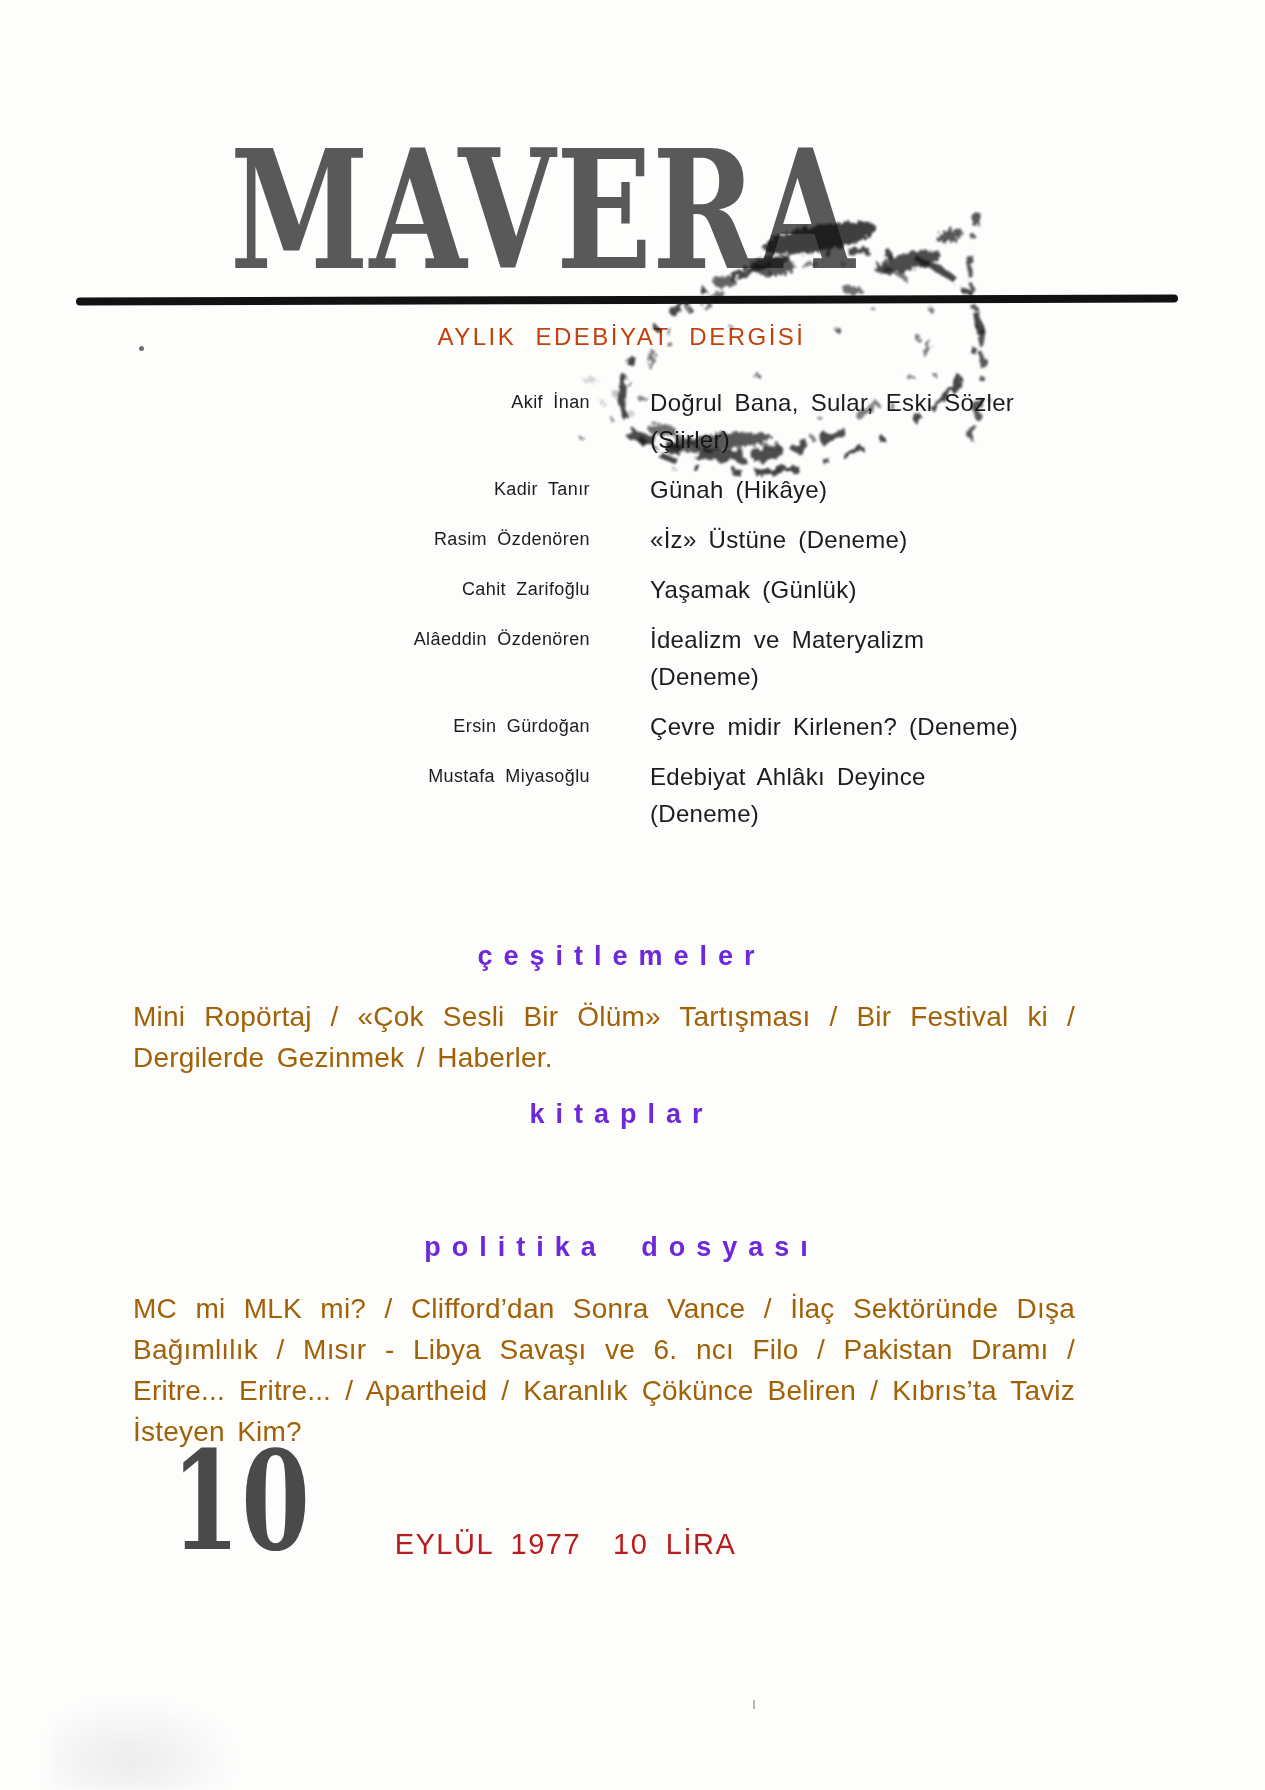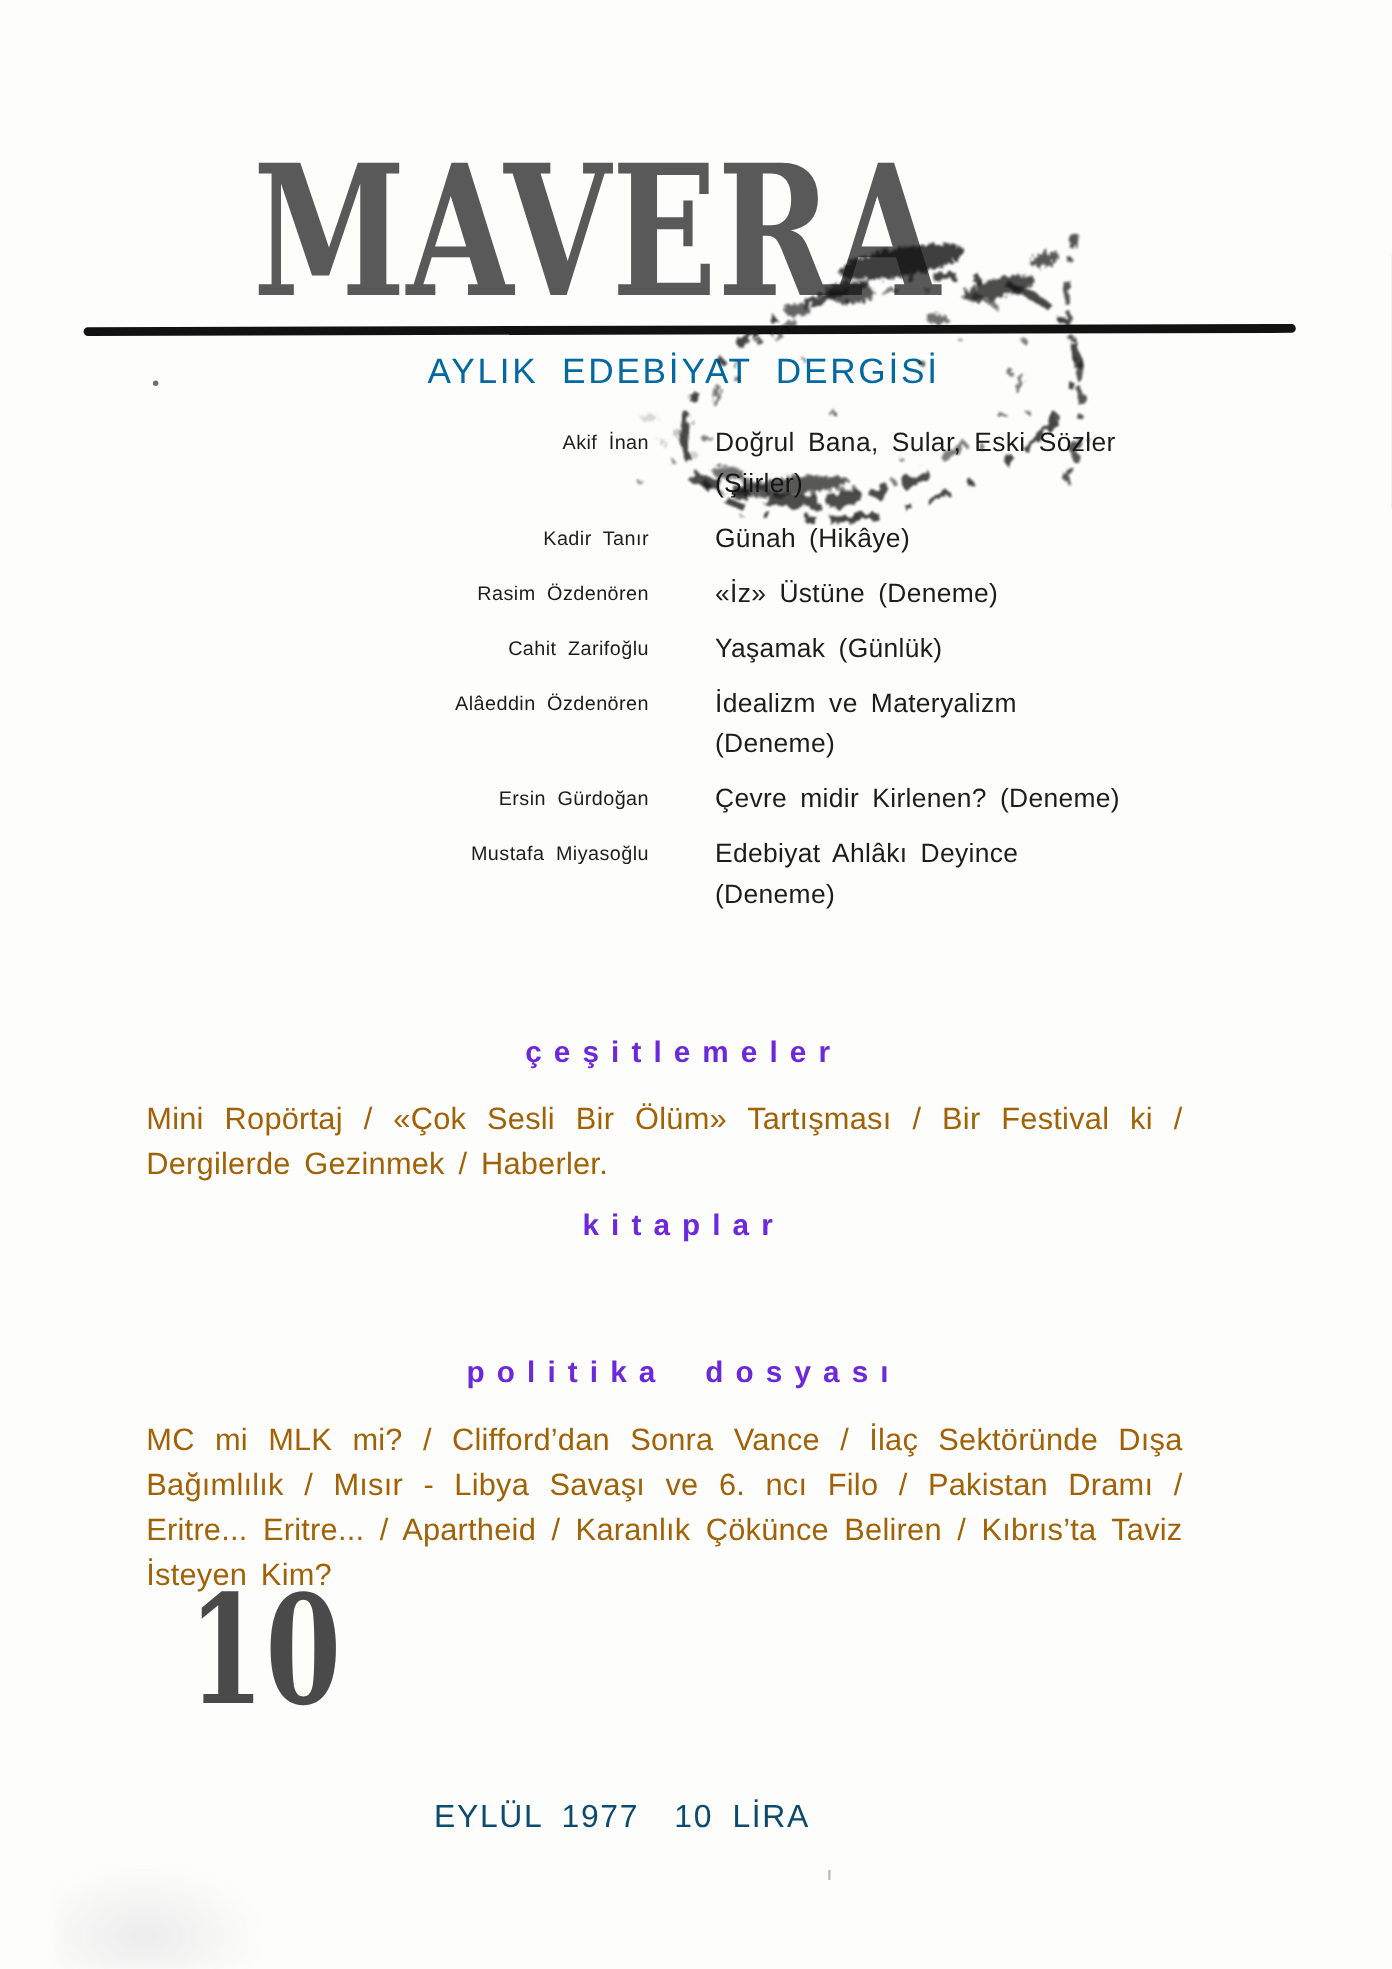--- a/index.html
+++ b/index.html
@@ -28,23 +28,23 @@
   .rule{
     position:absolute;left:76px;top:296px;
     width:1102px;height:8px;
     background:#121212;
     border-radius:5px;
     transform:rotate(-0.15deg);
   }
   .subtitle{
     position:absolute;left:144px;top:321px;width:955px;
     text-align:center;
-    font-size:32px;line-height:32px;
+    font-size:24px;line-height:32px;
     letter-spacing:2.5px;word-spacing:10px;
-    color:#0369a1;
+    color:#c2410c;
     white-space:nowrap;
   }
   
   .toc{position:absolute;left:133px;top:384px;width:962px;}
   .toc-row{display:flex;margin-bottom:13px;}
   .toc-author{
     width:457px;flex:0 0 457px;
     text-align:right;
     font-size:18px;line-height:37px;
     letter-spacing:0.4px;word-spacing:5px;
@@ -89,26 +89,26 @@
     font-family:"DejaVu Serif", serif;
     font-weight:bold;
     font-size:137px;line-height:1;
     color:#4a4a4a;
     transform:scaleX(0.72);
     transform-origin:center top;
     filter:blur(0.5px);
     letter-spacing:2px;
   }
   .footer-line{
-    position:absolute;left:144px;top:1635px;width:955px;
+    position:absolute;left:144px;top:1527px;width:955px;
     padding-right:112px;box-sizing:border-box;
     display:flex;justify-content:center;gap:32px;
     font-size:29px;line-height:34px;
     letter-spacing:1.5px;word-spacing:8px;
-    color:#0c4a6e;
+    color:#b91c1c;
     white-space:nowrap;
   }
   
   .stamp{position:absolute;left:520px;top:170px;pointer-events:none;}
   .margin-dot{
     position:absolute;left:139px;top:346px;
     width:5px;height:5px;border-radius:50%;
     background:#4d4d4d;opacity:.8;filter:blur(.5px);
   }
   .corner-smudge{

